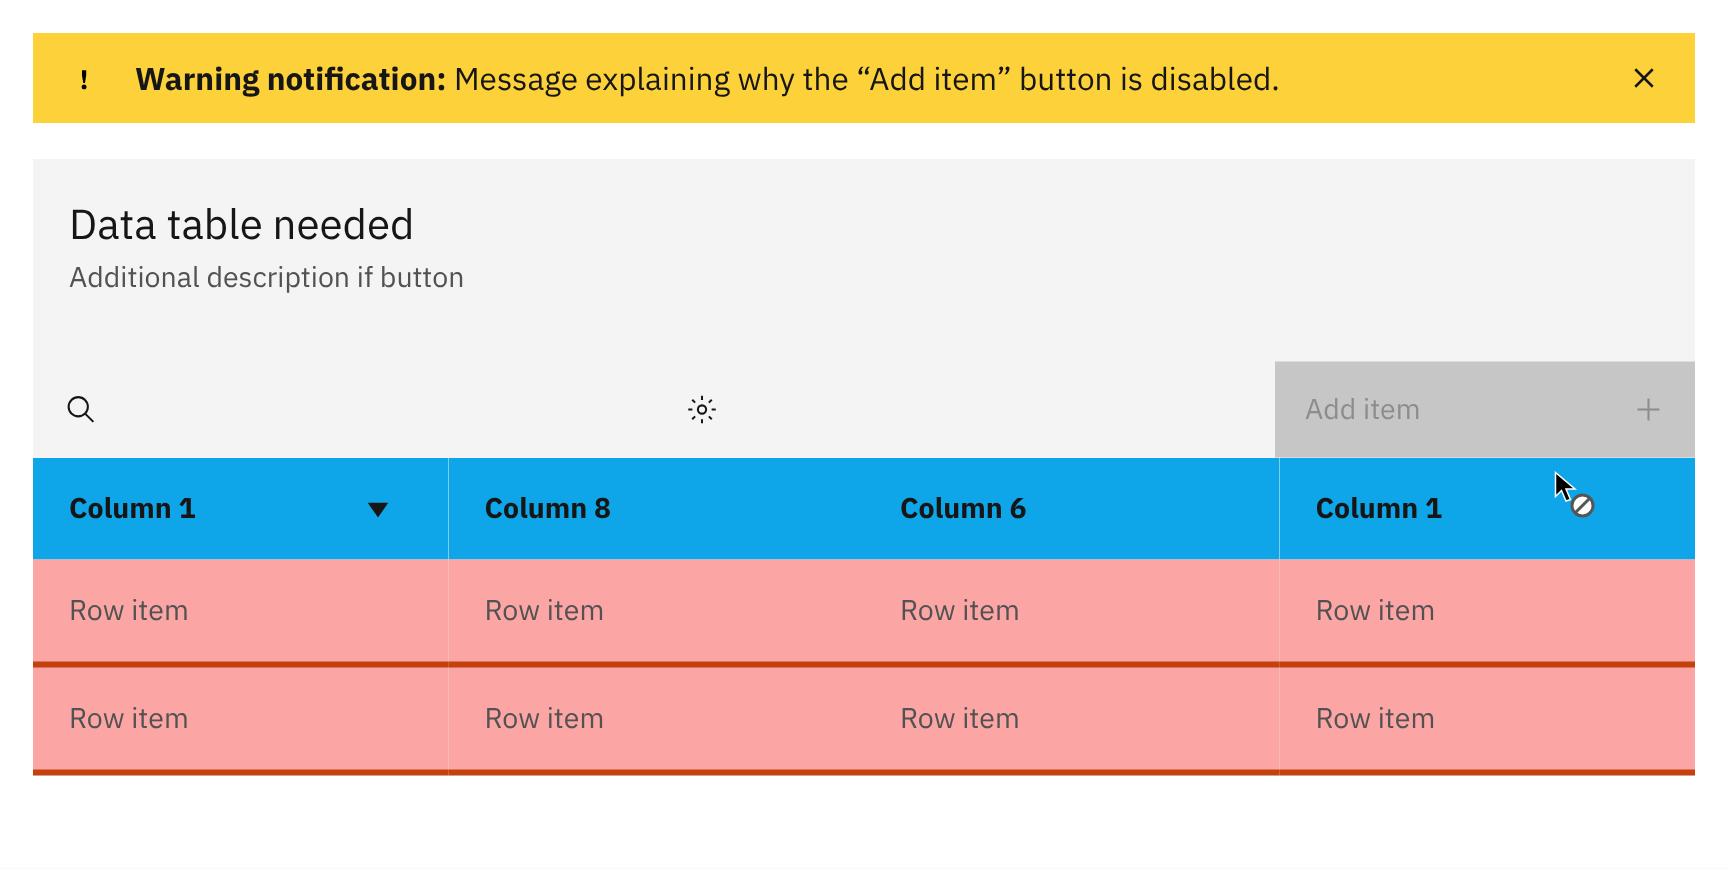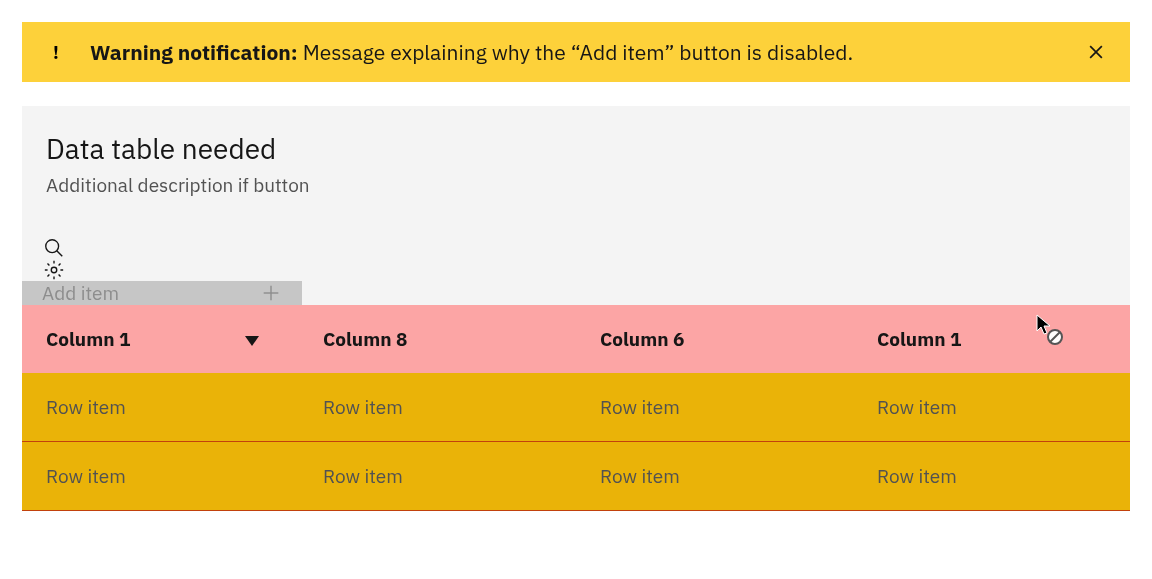--- a/index.html
+++ b/index.html
@@ -76,25 +76,24 @@
       margin-bottom: 6px;
     }
     .table-desc {
       font-size: 19px;
       color: #525252;
     }
 
     
     .toolbar {
       display: flex;
-      justify-content: flex-end;
+      justify-content: space-between;
       align-items: stretch;
       height: 64px;
       margin-top: 36px;
-      flex-direction: column;
     }
     .toolbar-btn {
       width: 64px;
       display: flex;
       align-items: center;
       justify-content: center;
       cursor: pointer;
     }
     .toolbar-btn svg {
       width: 22px;
@@ -123,21 +122,21 @@
       stroke: #8d8d8d;
       stroke-width: 1.5;
     }
 
     
     table {
       width: 100%;
       border-collapse: collapse;
     }
     thead tr {
-      background: #fca5a5;
+      background: #0ea5e9;
     }
     th {
       text-align: left;
       padding: 22px 24px;
       font-size: 19px;
       font-weight: 700;
       color: #161616;
       position: relative;
     }
     .sort-caret {
@@ -147,22 +146,22 @@
       right: 40px;
       top: 50%;
       transform: translateY(-50%);
     }
     .sort-caret svg {
       width: 14px;
       height: 10px;
       fill: #161616;
     }
     tbody tr {
-      background: #eab308;
-      border-bottom: 1px solid #c2410c;
+      background: #fca5a5;
+      border-bottom: 4px solid #c2410c;
     }
     td {
       padding: 22px 24px;
       font-size: 19px;
       color: #525252;
     }
 
     
     .zigzag {
       position: absolute;

